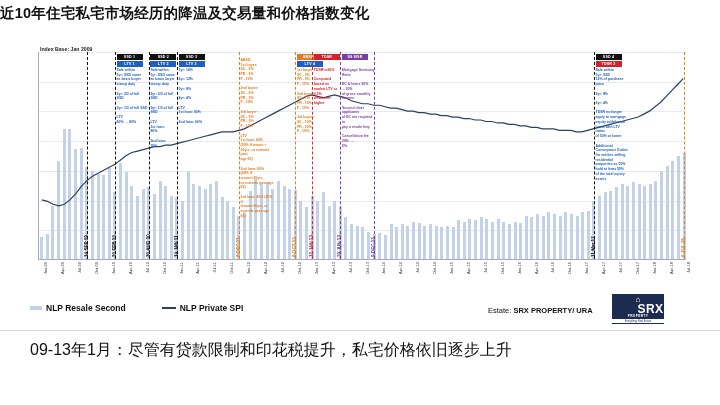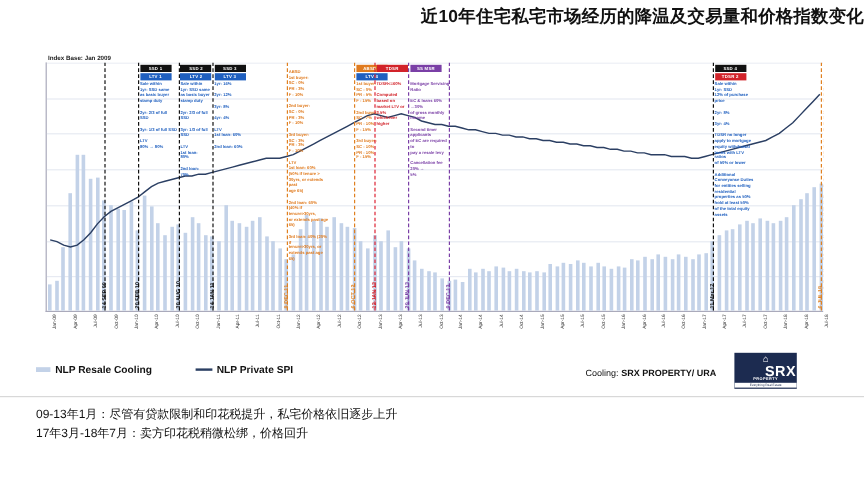--- a/index.html
+++ b/index.html
@@ -9,21 +9,21 @@
     background:#ffffff;
     font-family:"Liberation Sans", sans-serif;
     overflow:hidden;
     position:relative;
   }
   #page { position:relative; width:720px; height:405px; }
 
   
   .title-cn {
     position:absolute; top:4px; left:0; width:720px;
-    text-align:right; font-size:14.5px; font-weight:700; color:#111;
+    text-align:left; font-size:14.5px; font-weight:700; color:#111;
     letter-spacing:0.2px;
   }
   .title-en {
     position:absolute; top:26px; left:0; width:720px;
     text-align:center; font-size:13.5px; font-weight:700; color:#1a1a1a;
   }
 
   
   #chart {
     position:absolute; left:38px; top:52px; width:648px; height:208px;
@@ -112,21 +112,21 @@
     position:absolute; left:612px; top:294px; width:52px; height:30px;
     background:#1c2b50; color:#fff; text-align:center; overflow:hidden;
   }
   #srxlogo .house { font-size:8px; line-height:8px; margin-top:2px; }
   #srxlogo .srx { font-size:12px; font-weight:700; line-height:10px; letter-spacing:.5px;padding-left:25px; }
   #srxlogo .pr  { font-size:3.2px; font-weight:700; letter-spacing:.4px; }
   #srxlogo .tag { font-size:2.6px; background:#fff; color:#1c2b50; margin-top:1px; padding:.5px 0; }
 
   
   #notes { position:absolute; left:30px; top:338px; width:660px; }
-  .note { font-size:10px; color:#111; line-height:1.55; white-space:pre; }
+  .note { font-size:16px; color:#111; line-height:1.55; white-space:pre; }
   #divider { position:absolute; left:0; top:330px; width:720px; height:1px; background:#d8d8d8; }
 </style>
 </head>
 <body>
 
 <div id="page">
 
   <div class="title-cn">近10年住宅私宅市场经历的降温及交易量和价格指数变化</div>
 
   <div class="idxbase">Index Base: Jan 2009</div>
@@ -511,39 +511,38 @@
       <div class="xtick" style="left: 579.065px;">Jul-17</div>
       <div class="xtick" style="left: 595.97px;">Oct-17</div>
       <div class="xtick" style="left: 612.874px;">Jan-18</div>
       <div class="xtick" style="left: 629.778px;">Apr-18</div>
       <div class="xtick" style="left: 646.683px;">Jul-18</div>
     </div>
 
   <div id="legend">
     <div class="lg">
       <span class="sw-bar"></span>
-      <span>NLP Resale Cooling</span>
+      <span>NLP Resale Second</span>
     </div>
     <div class="lg">
       <span class="sw-line"></span>
       <span>NLP Private SPI</span>
     </div>
   </div>
 
   <div id="source">
-    <span>Cooling: </span><b>SRX PROPERTY/ URA</b>
+    <span>Estate: </span><b>SRX PROPERTY/ URA</b>
   </div>
 
   <div id="srxlogo">
     <div class="house">⌂</div>
     <div class="srx">SRX</div>
     <div class="pr">PROPERTY</div>
     <div class="tag">Everything Real Estate</div>
   </div>
 
   <div id="divider"></div>
 
   <div id="notes">
     <div class="note">09-13年1月：尽管有贷款限制和印花税提升，私宅价格依旧逐步上升</div>
-    <div class="note">17年3月-18年7月：卖方印花税稍微松绑，价格回升</div>
   </div>
 
 </div>
 
 </body></html>

